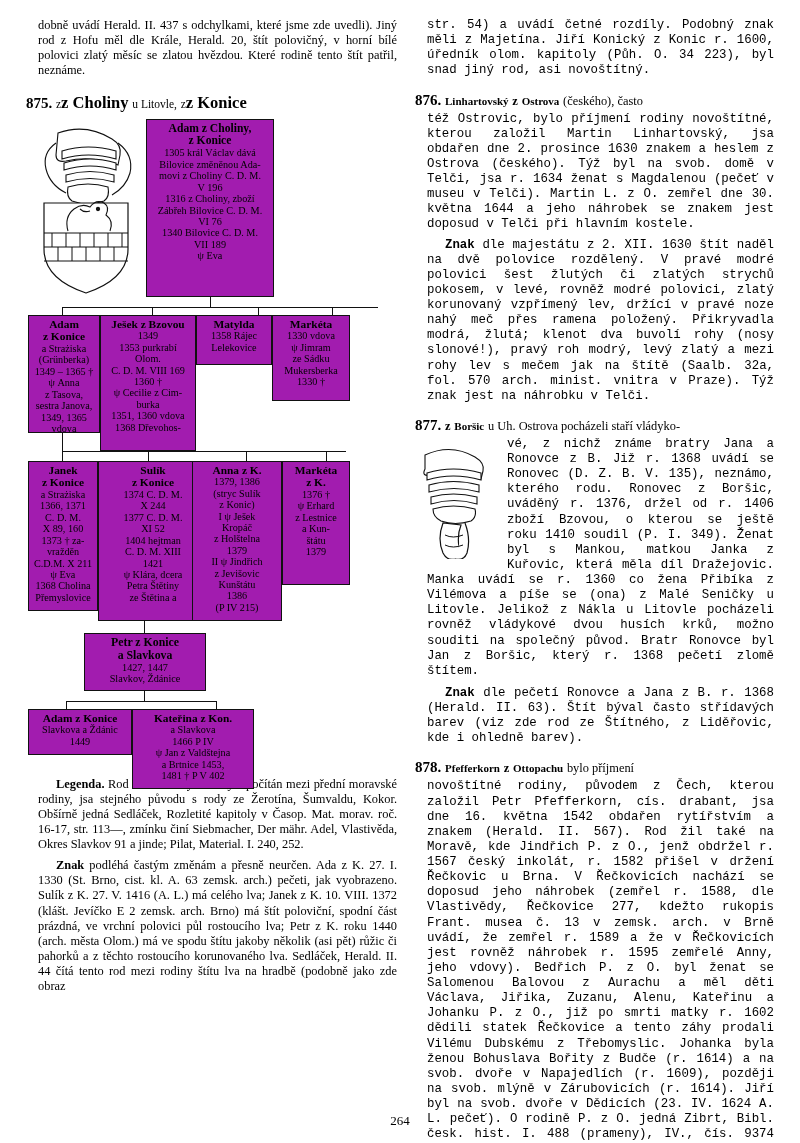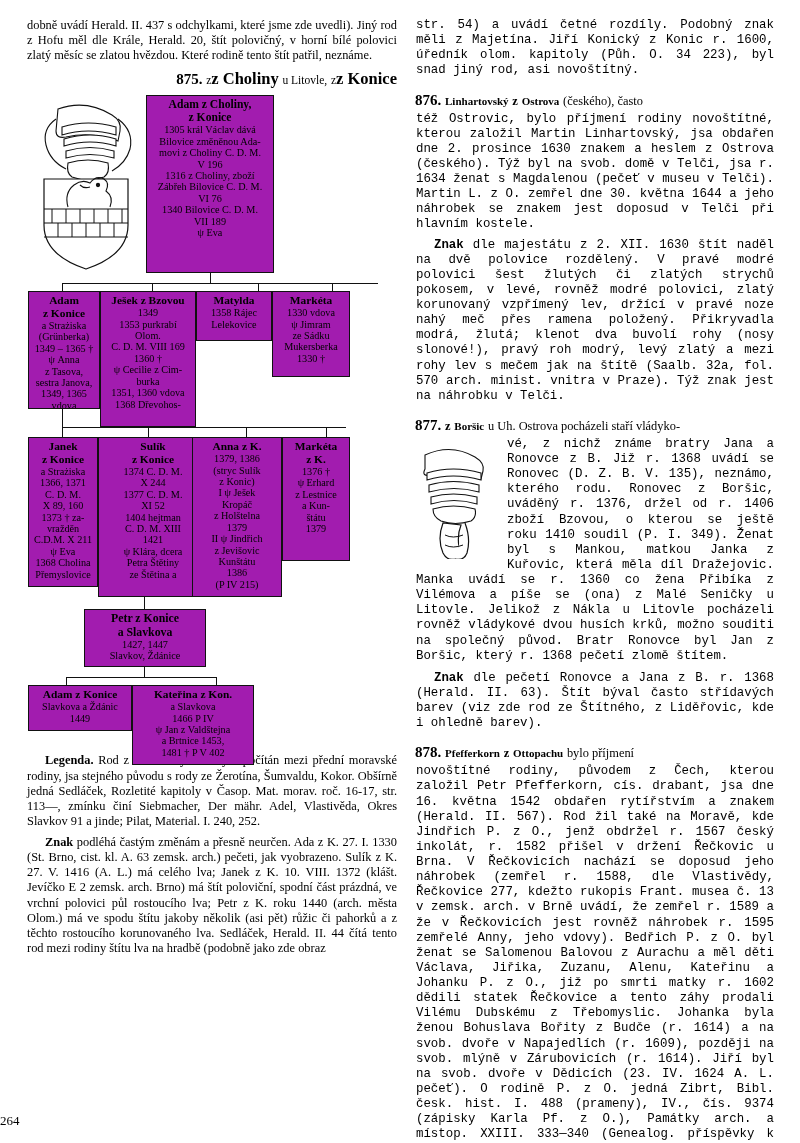--- a/index.html
+++ b/index.html
@@ -8,38 +8,38 @@
     position:relative;
     width:800px;height:1143px;
     background:#ffffff;
     margin:0 auto;
     box-sizing:border-box;
     padding:18px 26px 10px 26px;
     overflow:hidden;
   }
   .cols{display:flex;gap:18px;}
   .col{width:371px;box-sizing:border-box;}
-  p{margin:0 0 2px 1px;font-size:12.4px;line-height:1.22;text-align:justify;text-indent:0;}
+  p{margin:0 0 2px 12px;font-size:12.4px;line-height:1.22;text-align:justify;text-indent:0;}
   p.ind{text-indent:18px;}
   .sec-title{font-size:15px;font-weight:bold;margin:12px 0 3px 0;line-height:1.2;}
   .sec-title .big{font-size:11px;}
   .sec-title .sm{font-size:12.5px;font-weight:bold;}
   
   .chart{
     position:relative;
     width:371px;
     height:648px;
     margin-top:6px;
     font-size:10.2px;
     line-height:1.12;
   }
   .chart-title{
-    text-align:right;
+    text-align:left;
     font-size:15px;
-    margin:6px 0 6px 0;
+    margin:14px 0 6px 0;
     font-weight:bold;
   }
   .chart-title .sm{font-size:11.5px;font-weight:normal;}
   .chart-title .lg{font-size:16.5px;}
   .box{
     position:absolute;
     border:1px solid #111;
     box-sizing:border-box;
     text-align:center;
     padding:2px 2px;
@@ -49,21 +49,21 @@
   .ln{position:absolute;background:#111;}
   .hl{height:1px;}
   .vl{width:1px;}
   .shield{
     position:absolute;
   }
   .legenda{margin-top:10px;}
   .pageno{
     position:absolute;
     bottom:14px;left:0;right:0;
-    text-align:left;
+    text-align:center;
     font-size:13px;
   }
   .col-right p{font-size:12.4px;font-family:Liberation Mono, monospace;}
 </style>
 </head>
 <body>
 
 <div class="page">
 
   <div class="cols">

